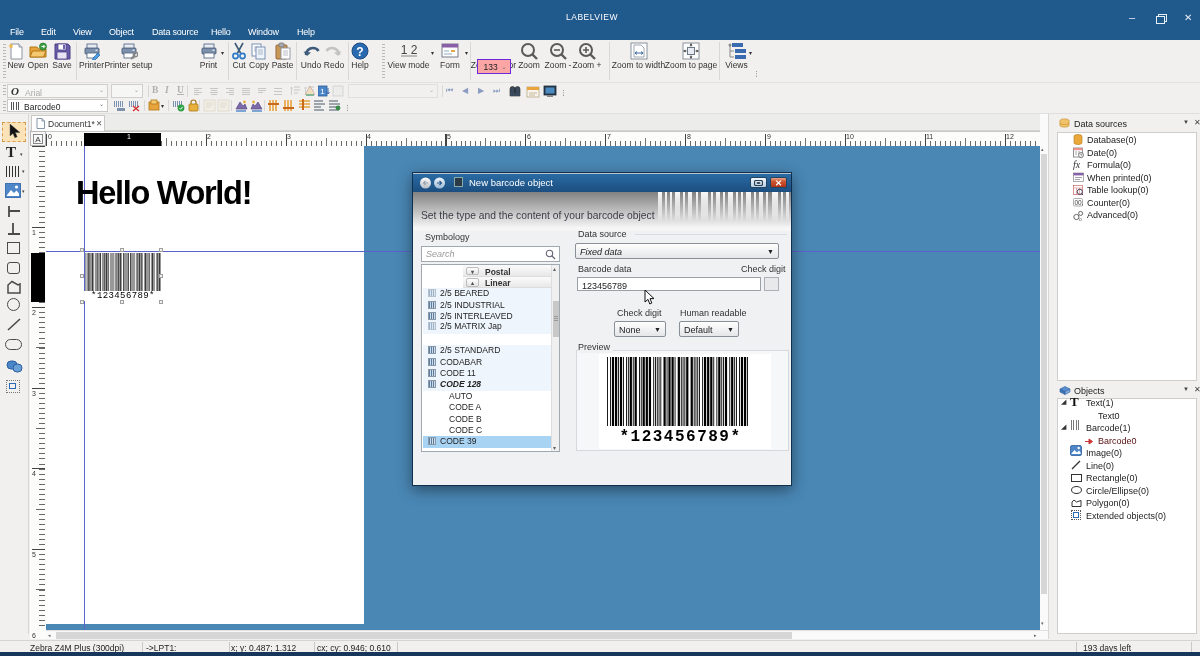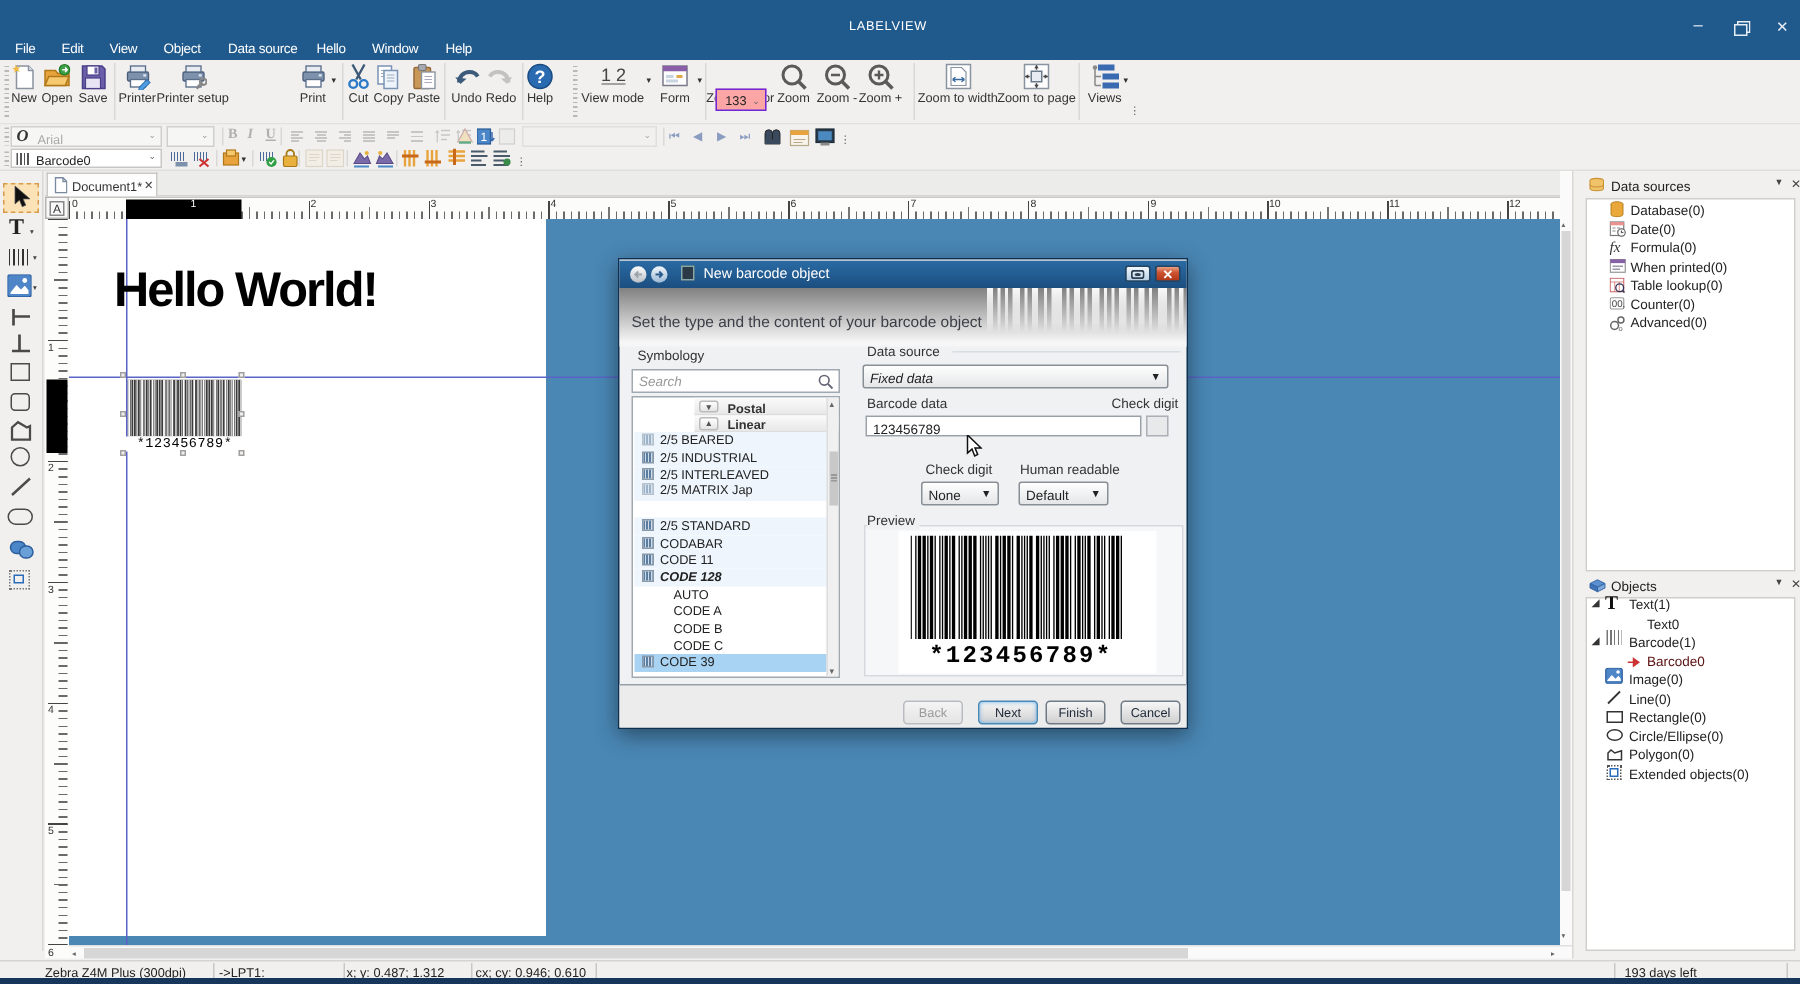--- a/index.html
+++ b/index.html
@@ -988,19 +988,13 @@
         <rect x="139.5" width="2.5" y="0" height="10"></rect> 
         <rect x="143.0" width="1" y="0" height="10"></rect> 
         <rect x="145.0" width="1" y="0" height="10"></rect> 
         <rect x="148.5" width="1" y="0" height="10"></rect> 
         <rect x="150.5" width="2.5" y="0" height="10"></rect> 
         <rect x="154.0" width="2.5" y="0" height="10"></rect> 
         <rect x="157.5" width="1" y="0" height="10"></rect>
       </svg>
     <div style="position:absolute;left:0px;top:77px;width:207px;text-align:center;font-family:'Liberation Mono',monospace;font-weight:bold;font-size:16px;letter-spacing:1.5px;color:#000">*123456789*</div>
   </div>
-  <div id="dfoot">
-    <div class="dbtn" style="left:189px;color:#9a9a9a;border-color:#b8bcc2;background:linear-gradient(#f4f4f4,#e4e4e4)">Back</div>
-    <div class="dbtn" style="left:239px;border-color:#4889b8;box-shadow:0 0 3px #6cb2e8 inset">Next</div>
-    <div class="dbtn" style="left:284px">Finish</div>
-    <div class="dbtn" style="left:334px">Cancel</div>
-  </div>
 </div>
 
 </body></html>

